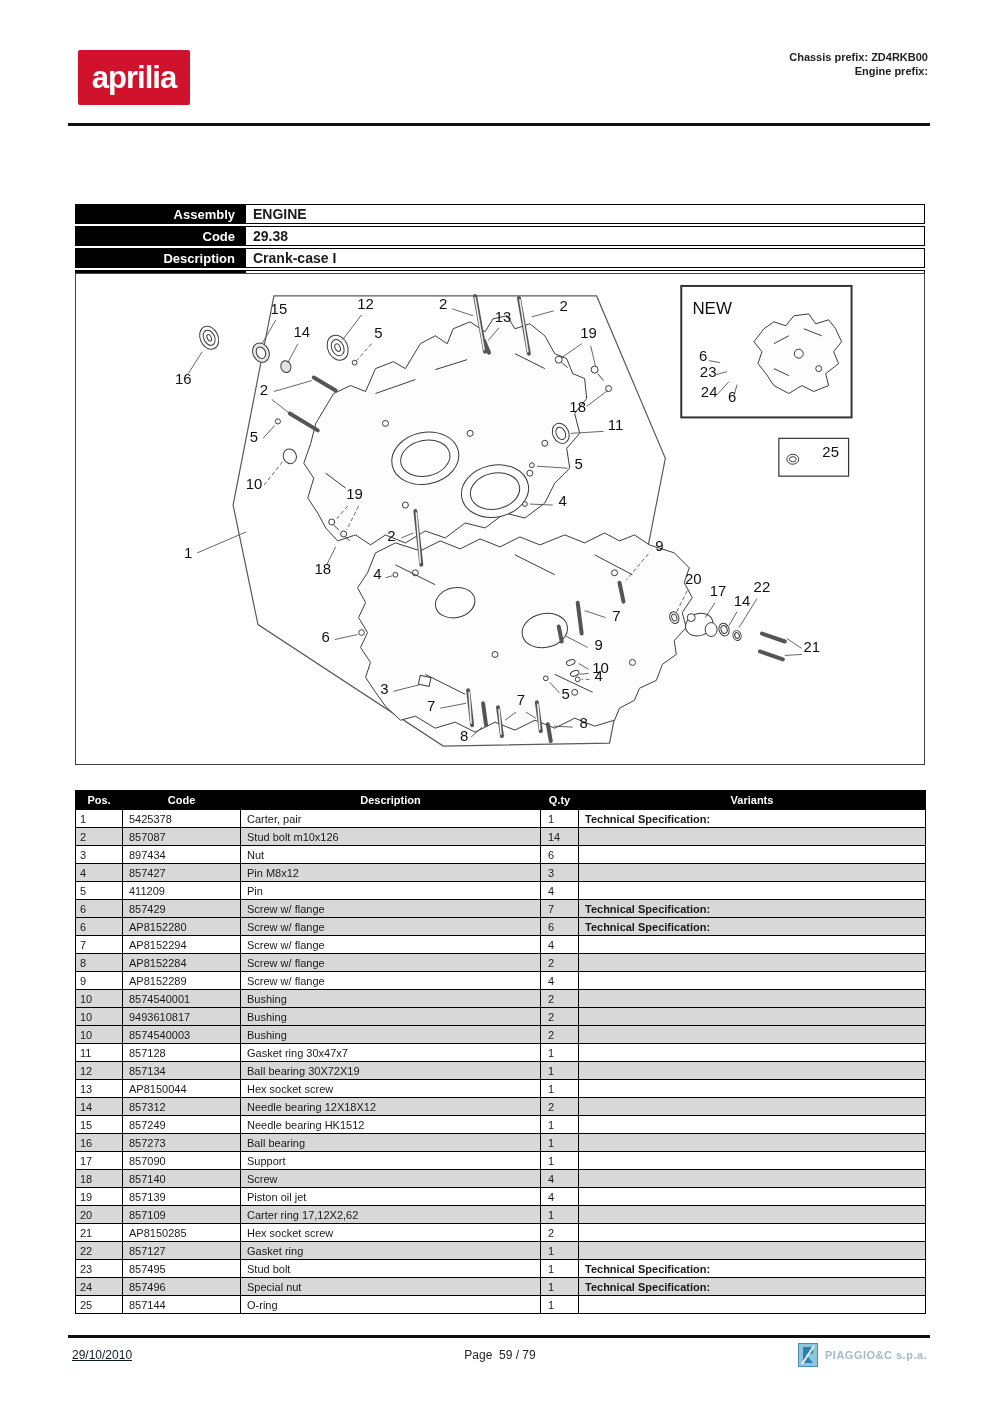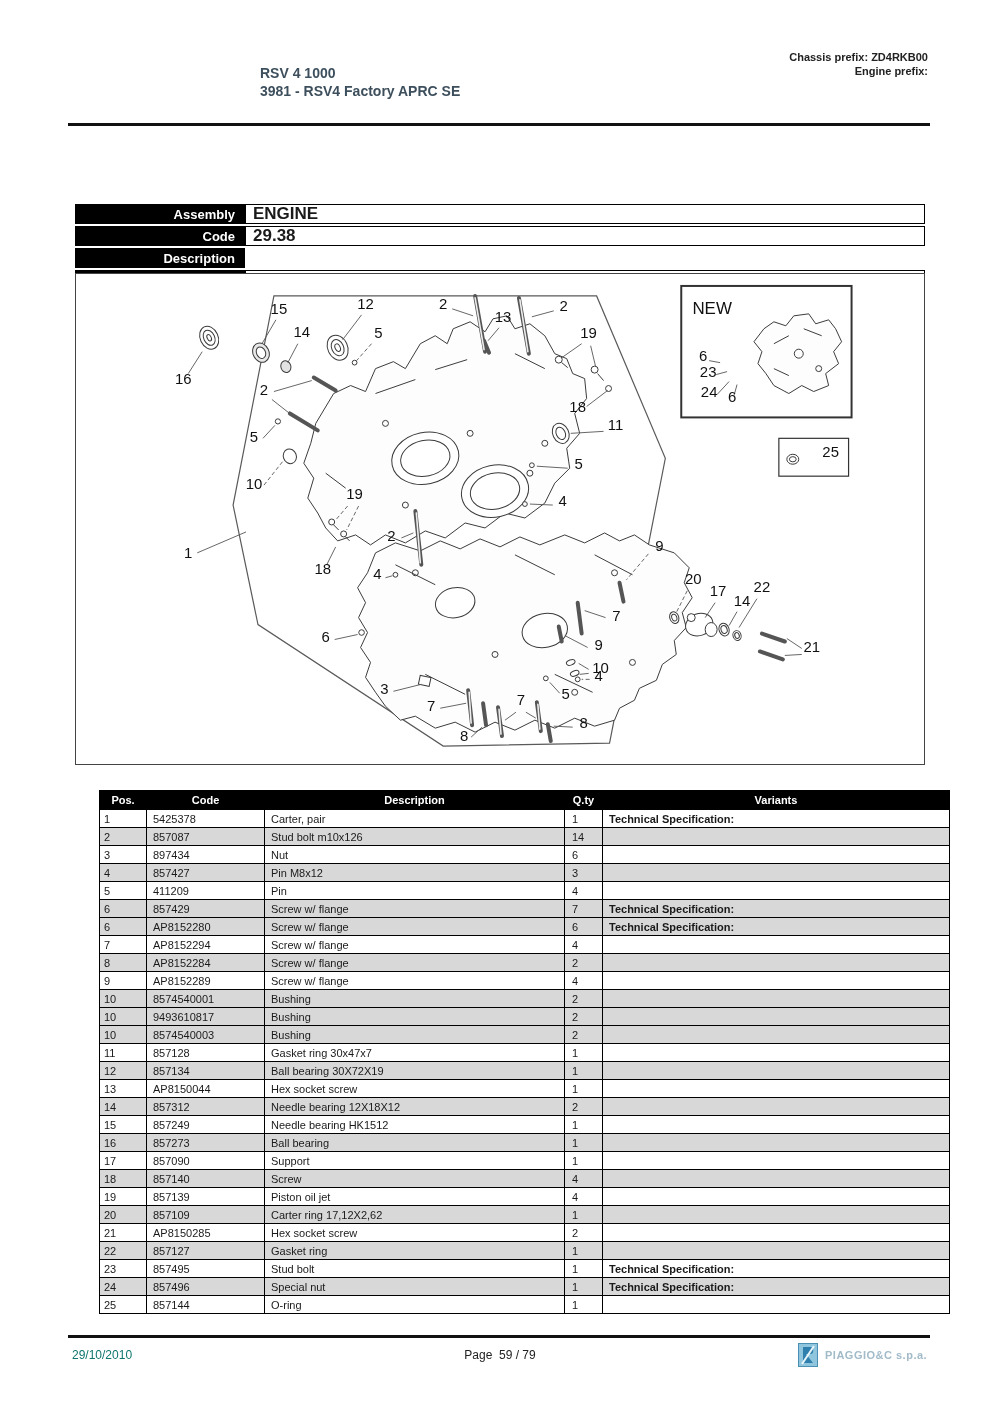--- a/index.html
+++ b/index.html
@@ -26,81 +26,81 @@
   }
   .rule-top { position:absolute; left:68px; top:123px; width:862px; height:3px; background:#111; }
   
   .info-table { position:absolute; left:75px; top:170px; width:850px;margin-top:34px; }
   .info-row { display:flex; margin-bottom:2px; height:20px; }
   .info-label {
     width:170px; background:#000; color:#fff; font-weight:bold; font-size:13px;
     text-align:right; padding-right:9px; line-height:20px; border:1px solid #000;
   }
   .info-value {
-    flex:1; border:1px solid #000; font-size:17px; font-weight:bold;
+    flex:1; border:1px solid #000; font-size:14px; font-weight:bold;
     padding-left:7px; line-height:18px; background:#fff;
   }
   
   .diagram-box {
     position:absolute; left:75px; top:273px; width:850px; height:492px;
     border:1.5px solid #444; background:#fff;
   }
   .diagram-box svg { width:100%; height:100%; display:block; }
   .callout { font-family:"Liberation Sans", sans-serif; font-size:15px; fill:#111; text-anchor:middle; }
   .part-stroke { stroke:#3a3a3a; fill:#fff; }
   
   .parts-table {
     position:absolute; left:75px; top:790px; width:850px;
-    border-collapse:collapse; table-layout:fixed; font-size:11px;margin-left:24px;
+    border-collapse:collapse; table-layout:fixed; font-size:11px;
   }
   .parts-table th {
     background:#000; color:#fff; border:1px solid #000; height:19px;
     font-size:11px; font-weight:bold; text-align:center;
   }
   .parts-table td {
     border:1px solid #000; height:18px; padding:0 2px 0 6px;
     white-space:nowrap; overflow:hidden; background:#fff;
   }
   .parts-table tr.shaded td { background:#d8d8d8; }
   .parts-table td.c-pos { padding-left:4px; }
   .parts-table td.c-qty { padding-left:7px; }
   .parts-table td.c-var { font-weight:bold; }
   
   .rule-bottom { position:absolute; left:68px; top:1335px; width:862px; height:3px; background:#111; }
-  .footer-date { position:absolute; left:72px; top:1348px; font-size:12px; color:#0f766e; }
+  .footer-date { position:absolute; left:72px; top:1348px; font-size:12px; color:#0f172a;text-decoration:underline; }
   .footer-page { position:absolute; left:0; right:0; top:1348px; text-align:center; font-size:12px; color:#222; white-space:pre; }
   .footer-pub { position:absolute; left:798px; top:1343px; display:flex; align-items:center; gap:7px;text-align:right; }
   .pub-name { font-size:11px; font-weight:bold; color:#a2bbc9; letter-spacing:0.5px; }
 </style>
 </head>
 <body>
 
 <div class="page">
 
-  <div class="model-block">
-    <div>RSV 4 1000</div>
-    <div>3981 - RSV4 Factory APRC SE</div>
+  <div class="brand-logo">
+    <span>aprilia</span>
   </div>
   <div class="prefix-block">
     <div>Chassis prefix: ZD4RKB00</div>
     <div>Engine prefix:</div>
   </div>
   <div class="rule-top"></div>
 
   <div class="info-table">
     <div class="info-row">
       <div class="info-label">Assembly</div>
       <div class="info-value">ENGINE</div>
     </div>
     <div class="info-row">
       <div class="info-label">Code</div>
       <div class="info-value">29.38</div>
     </div>
     <div class="info-row">
       <div class="info-label">Description</div>
+      <div class="info-value">Crank-case I</div>
     </div>
     <div class="info-row">
       <div class="info-label">Revision</div>
       <div class="info-value">1</div>
     </div>
   </div>
 
   <div class="diagram-box">
     <svg viewBox="0 0 850 492">
 

